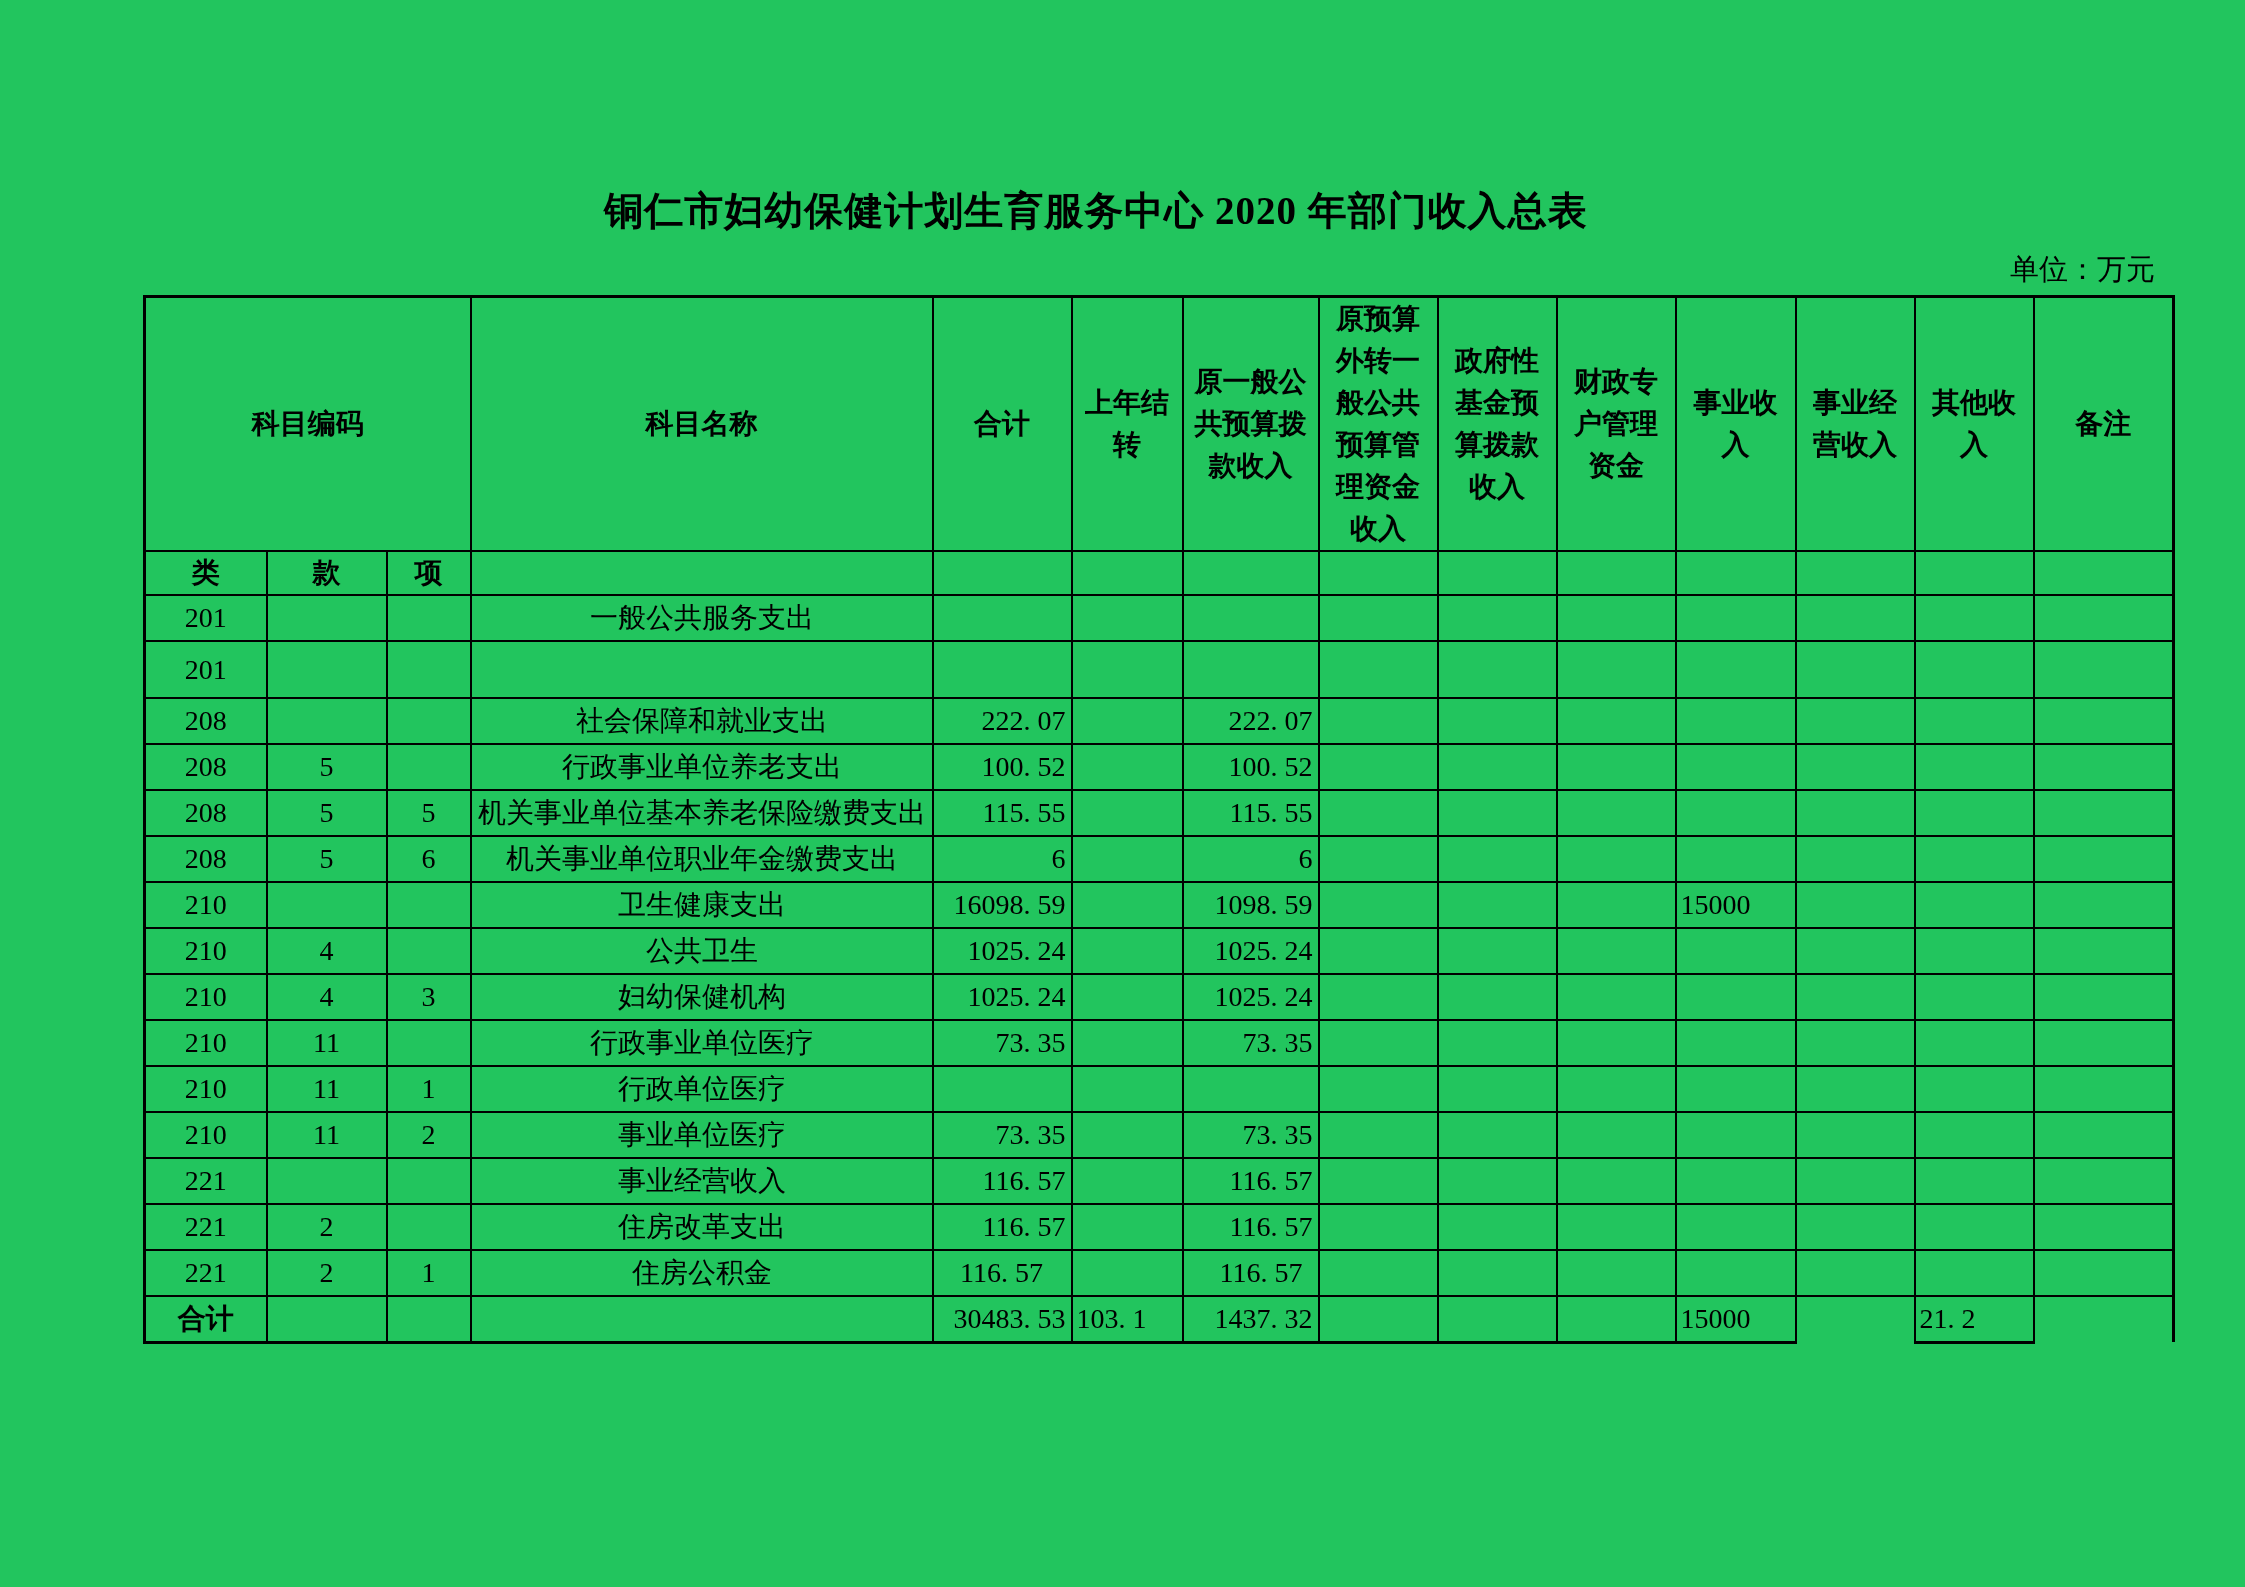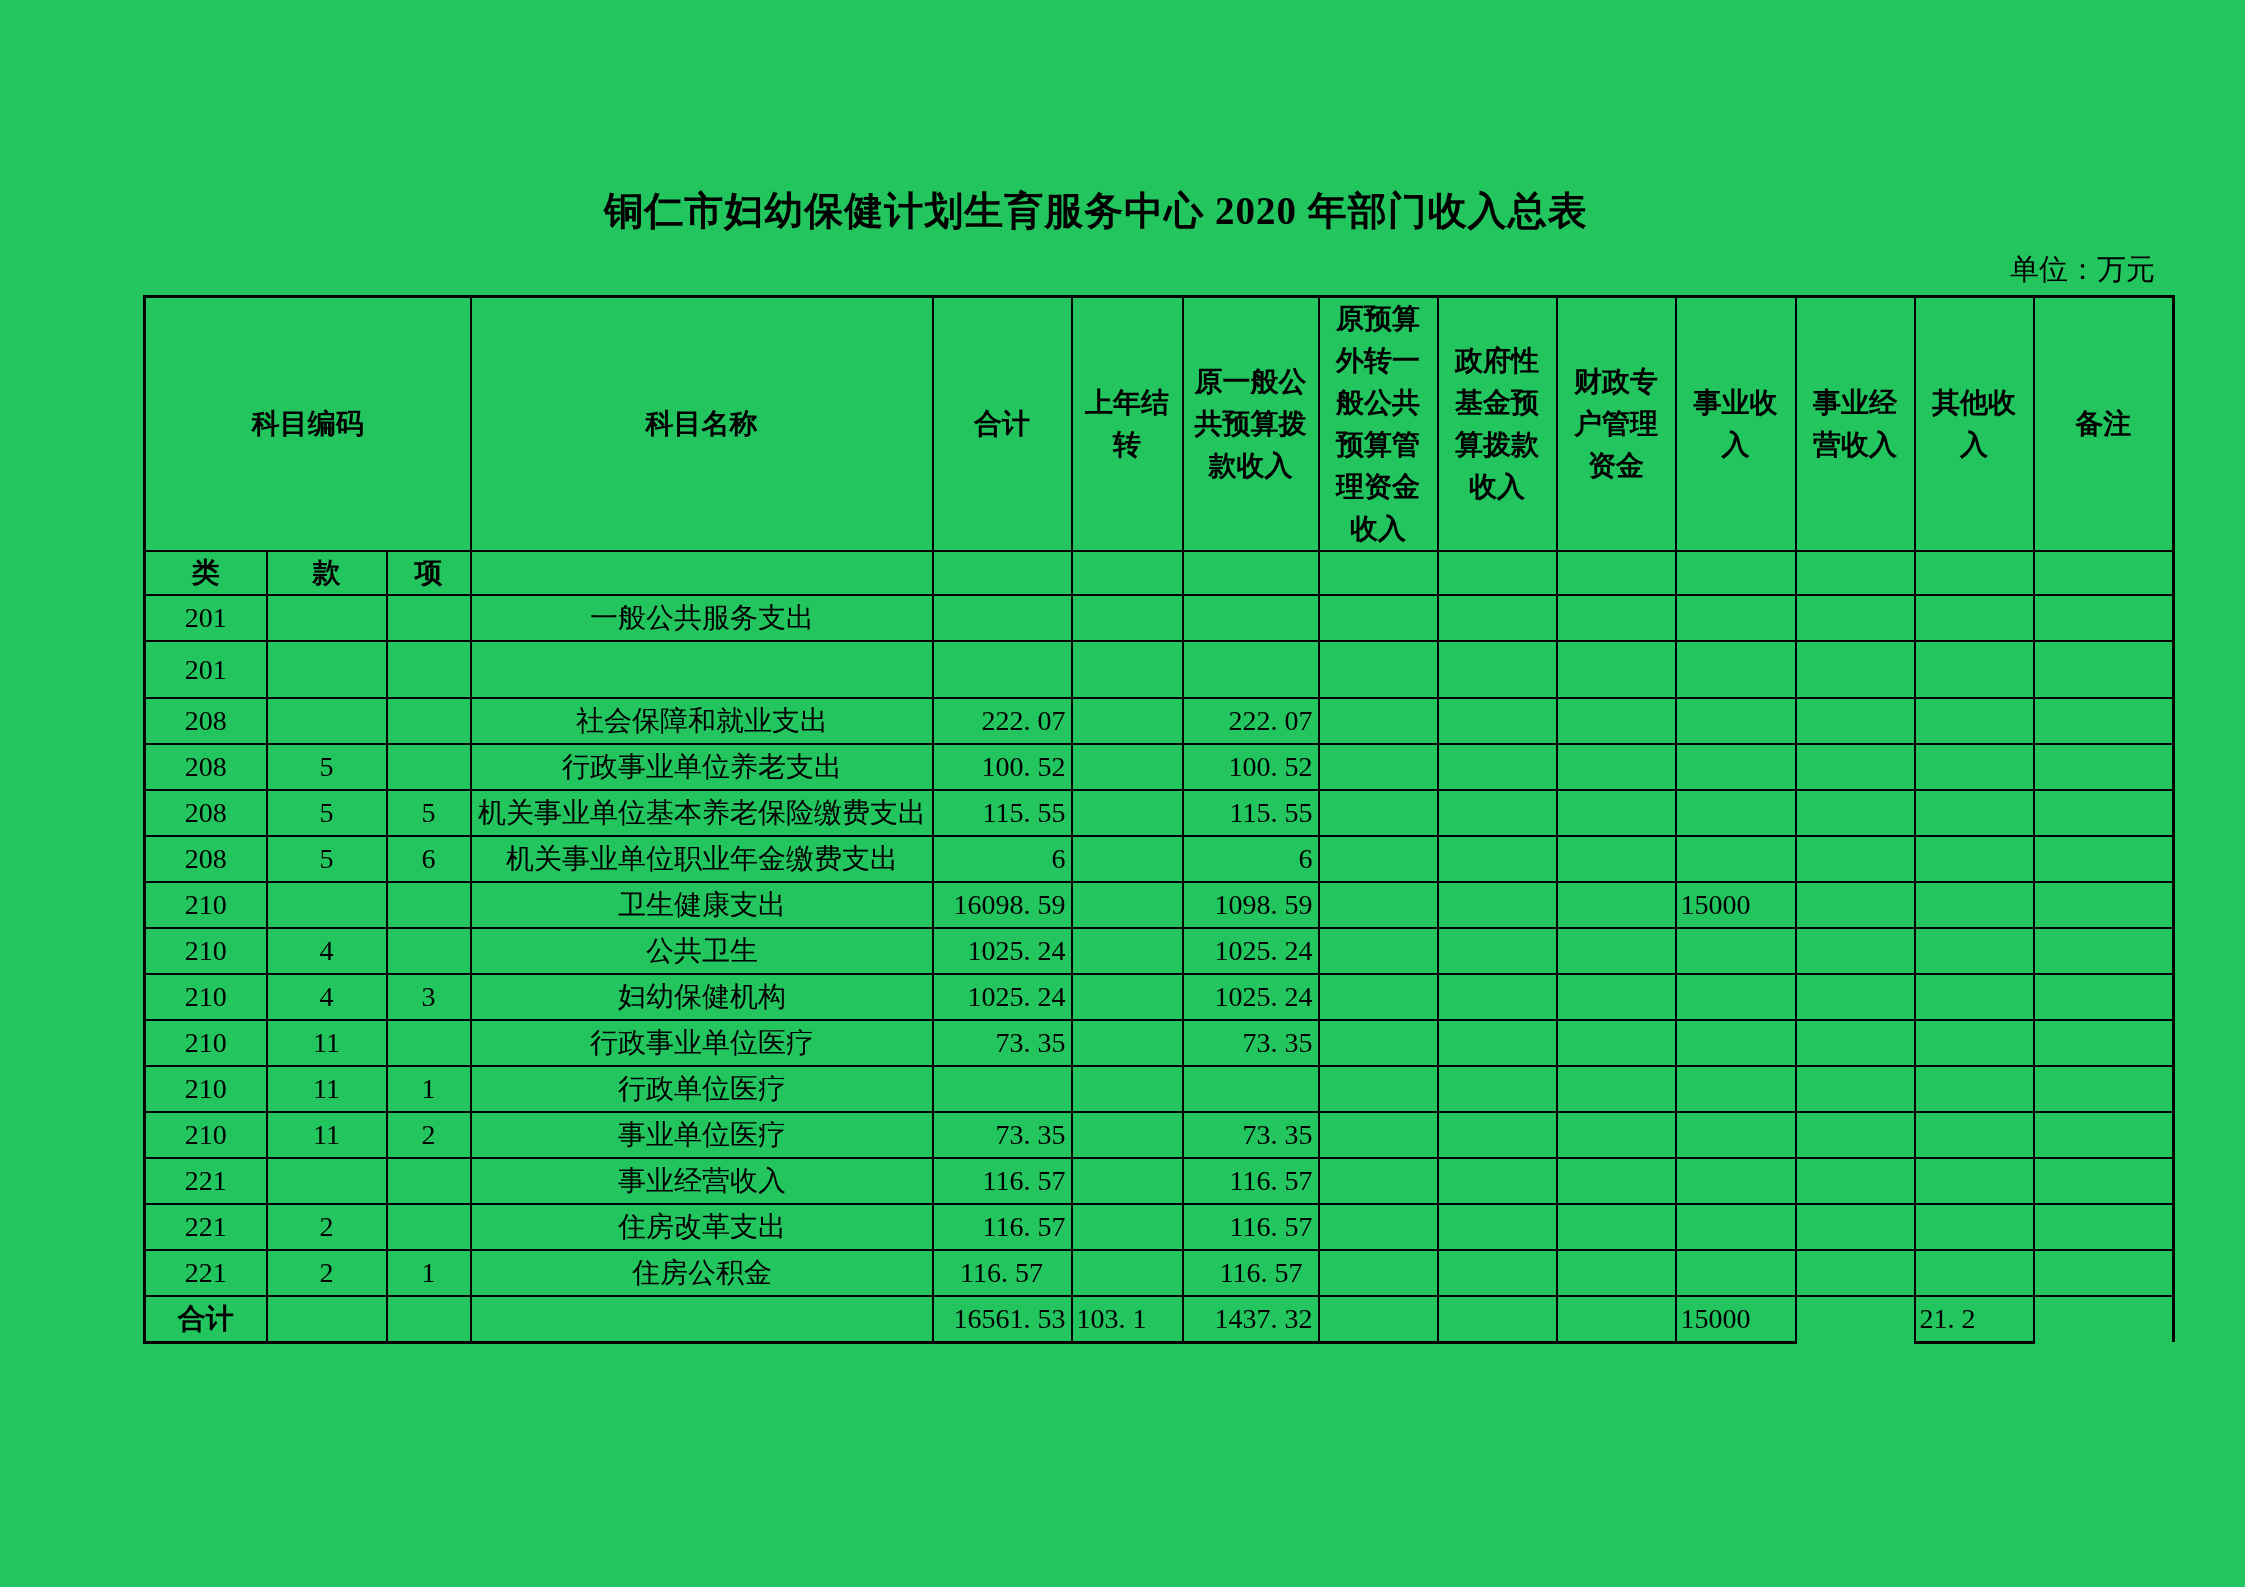--- a/index.html
+++ b/index.html
@@ -376,21 +376,21 @@
           <td class="col-career"></td>
           <td class="col-career_op"></td>
           <td class="col-other"></td>
           <td class="col-note"></td>
         </tr>
         <tr>
           <td class="col-lei">合计</td>
           <td class="col-kuan"></td>
           <td class="col-xiang"></td>
           <td class="col-name"></td>
-          <td class="col-total">16561. 53</td>
+          <td class="col-total">30483. 53</td>
           <td class="col-carry">103. 1</td>
           <td class="col-budget">1437. 32</td>
           <td class="col-ex_budget"></td>
           <td class="col-gov_fund"></td>
           <td class="col-fiscal"></td>
           <td class="col-career">15000</td>
           <td class="col-career_op"></td>
           <td class="col-other">21. 2</td>
           <td class="col-note"></td>
         </tr>

